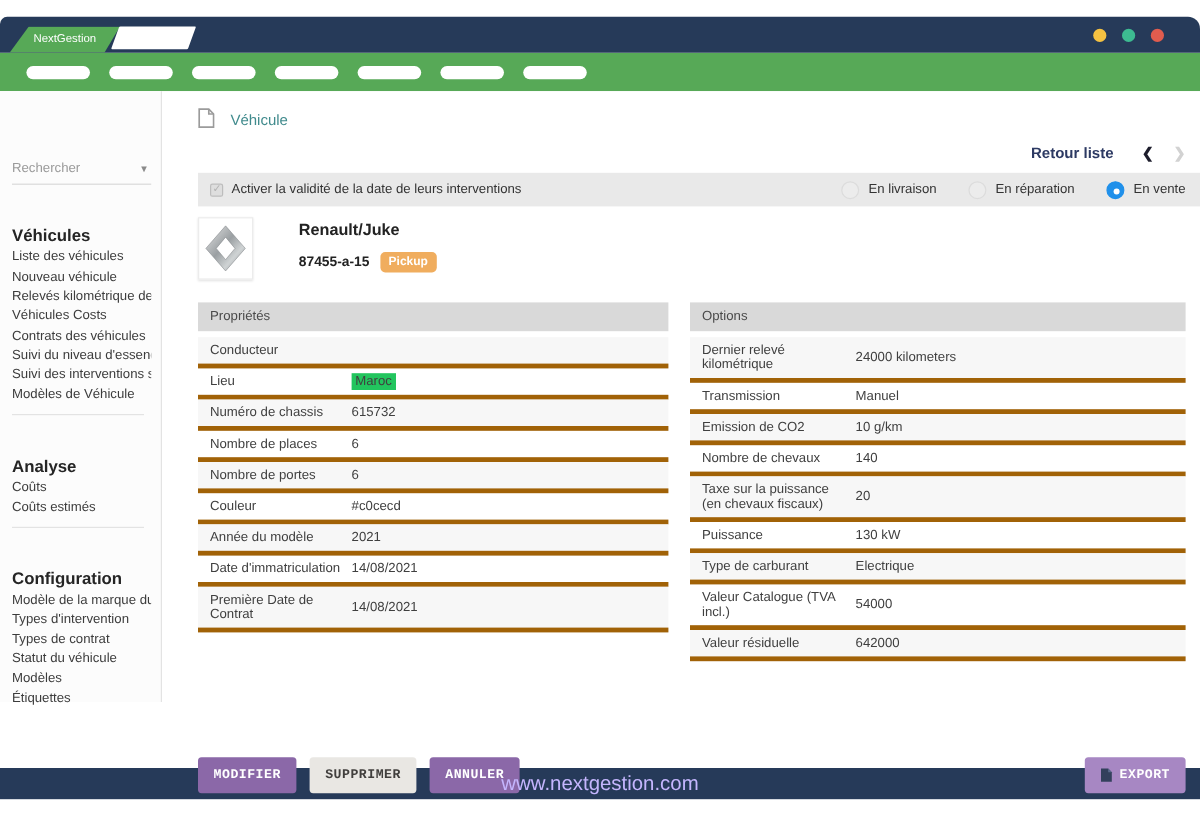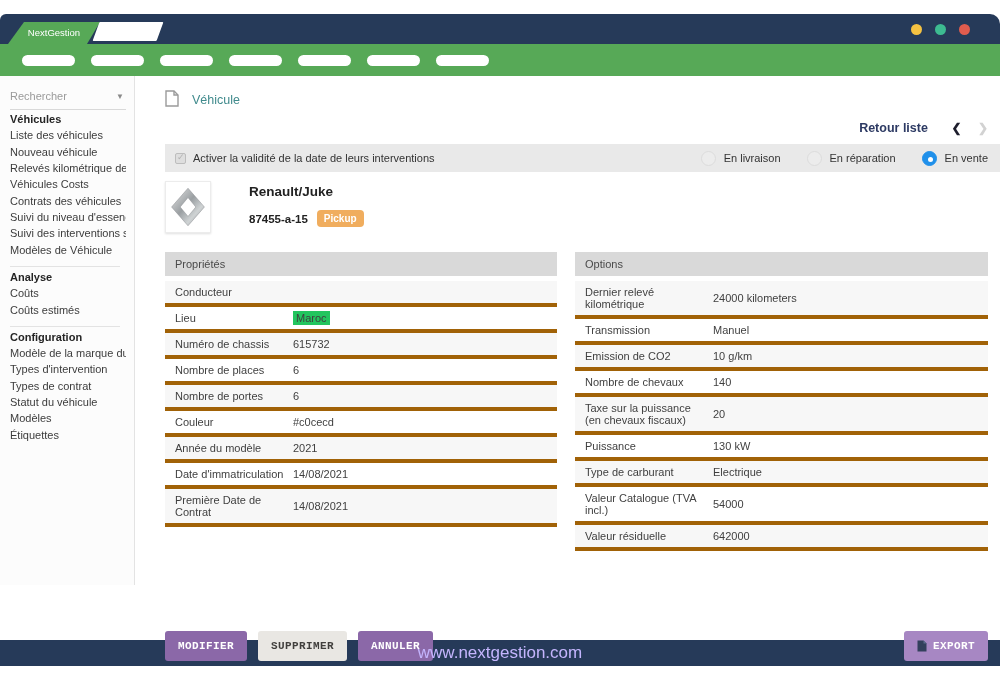--- a/index.html
+++ b/index.html
@@ -24,23 +24,23 @@
   .pill { width:53px; height:11px; background:#ffffff; border-radius:6px; flex:none; }
 
   
   .content-row { display:flex; height:534px; background:#ffffff; }
 
   
   .sidebar { width:135px; flex:none; height:509px; border-right:1px solid #e3e3e3;
              background:#fcfcfc; padding:12px 8px 0 10px; }
   .search-select { display:flex; align-items:center; justify-content:space-between;
                    border-bottom:1px solid #d9d9d9; padding:2px 2px 7px 0;
-                   color:#9a9a9a; font-size:11px; cursor:pointer; }
+                   color:#9a9a9a; font-size:11px; cursor:pointer;margin-top:44px; }
   .search-caret { font-size:8px; color:#8a8a8a; }
-  .sb-title { font-size:11px; font-weight:bold; color:#252525; margin-top:1px; padding:2px 0; }
+  .sb-title { font-size:14px; font-weight:bold; color:#252525; margin-top:32px; padding:2px 0; }
   .sb-item { font-size:11px; color:#3c3c3c; padding:2.2px 0; cursor:pointer;
              white-space:nowrap; overflow:hidden; }
   .sb-divider { border:none; border-top:1px solid #e3e3e3; margin:8px 6px 2px 0; }
 
   
   .main { flex:1; padding:14px 12px 0 30px; min-width:0; }
   .page-title-row { display:flex; align-items:flex-end; gap:13px; }
   .page-title { color:#418b8d; font-size:12.5px; }
   .return-row { text-align:right; margin-top:14px; font-size:12.5px; }
   .return-label { color:#2d3a63; font-weight:bold; cursor:pointer; }

